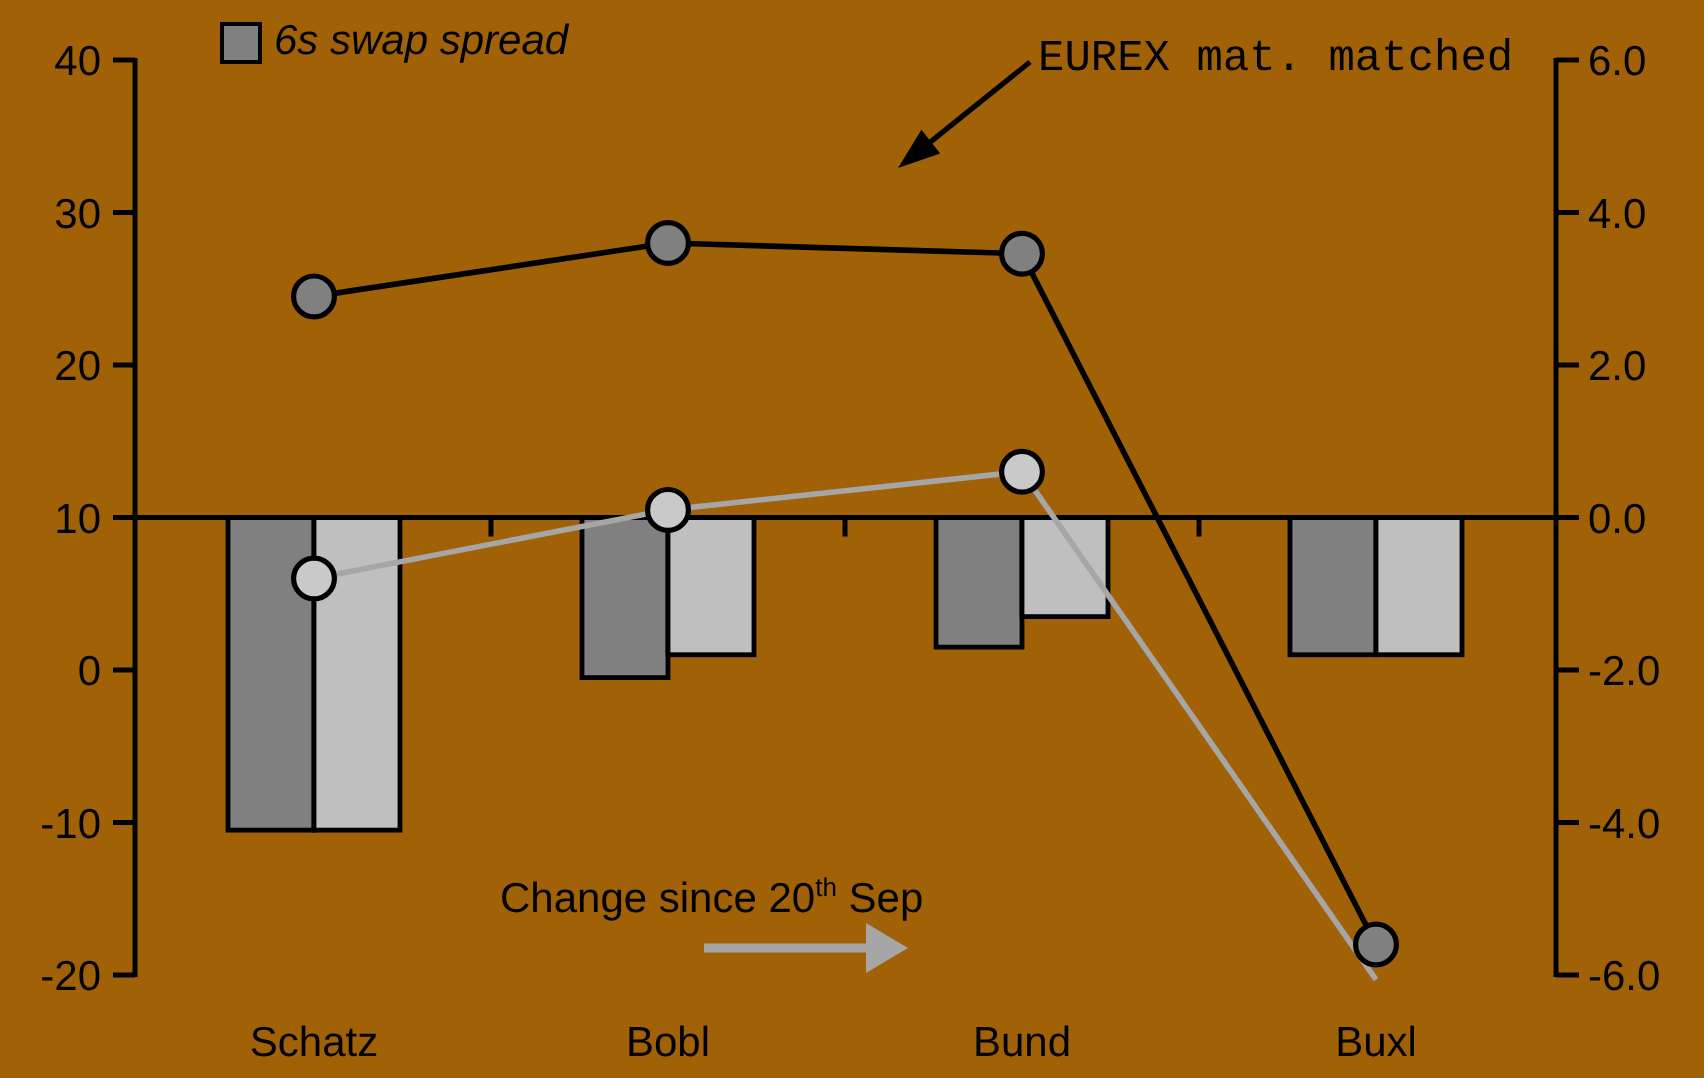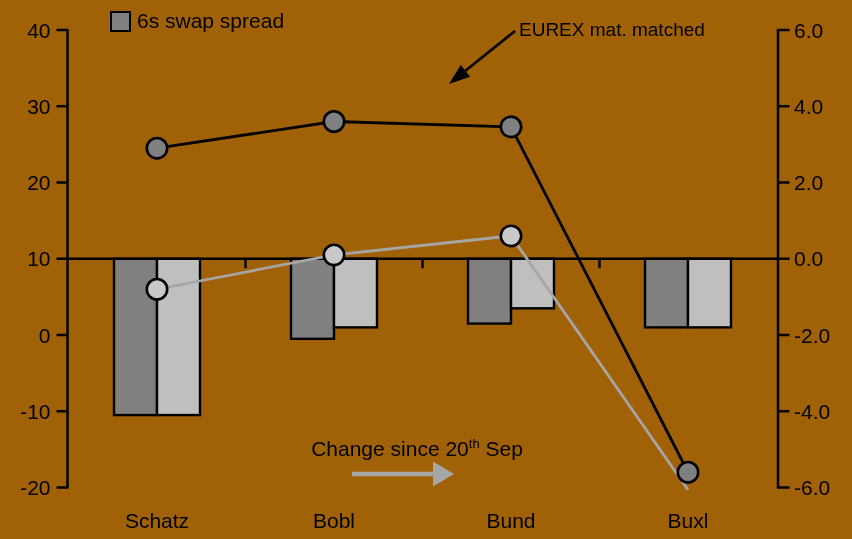--- a/index.html
+++ b/index.html
@@ -1,25 +1,25 @@
 <!DOCTYPE html>
 <html><head>
 <meta charset="utf-8">
 <style>
   html,body{margin:0;padding:0;background:#fff;}
   body{font-family:"Liberation Sans",sans-serif;}
   #stage{position:relative;width:852px;height:539px;background:#a16207;overflow:hidden;}
   #chart-svg{position:absolute;left:0;top:0;}
   #chart-svg text{font-family:"Liberation Sans",sans-serif;font-size:21px;fill:#000;}
   .legend{position:absolute;left:110px;top:9px;}
-  .legend-row{display:flex;align-items:center;margin-bottom:11px;}
+  .legend-row{display:flex;align-items:center;margin-bottom:11px;font-style:italic;}
   .legend-swatch{width:17px;height:17px;border:2.5px solid #000;margin-right:6px;flex:0 0 auto;}
   .legend-label{font-size:21px;color:#000;white-space:nowrap;}
-  .anno-curve{position:absolute;left:519px;top:16px;font-size:19px;line-height:27px;color:#000;white-space:nowrap;}
-  .anno-change{position:absolute;left:250px;top:436px;width:334px;text-align:center;font-size:21px;color:#000;white-space:nowrap;}
+  .anno-curve{position:absolute;left:519px;top:16px;font-size:22px;line-height:27px;color:#000;white-space:nowrap;font-family:Liberation Mono, monospace;}
+  .anno-change{position:absolute;left:250px;top:436px;width:334px;font-size:21px;color:#000;white-space:nowrap;}
   .anno-change sup{font-size:13px;}
 </style>
 </head>
 <body>
 
 <div id="stage">
 
   <svg id="chart-svg" width="852" height="539" viewBox="0 0 852 539">
       <rect x="114" y="258.75" width="43" height="156.3125" fill="#808080" stroke="#000" stroke-width="2.4"></rect>
       <rect x="291" y="258.75" width="43" height="80.0625" fill="#808080" stroke="#000" stroke-width="2.4"></rect>

